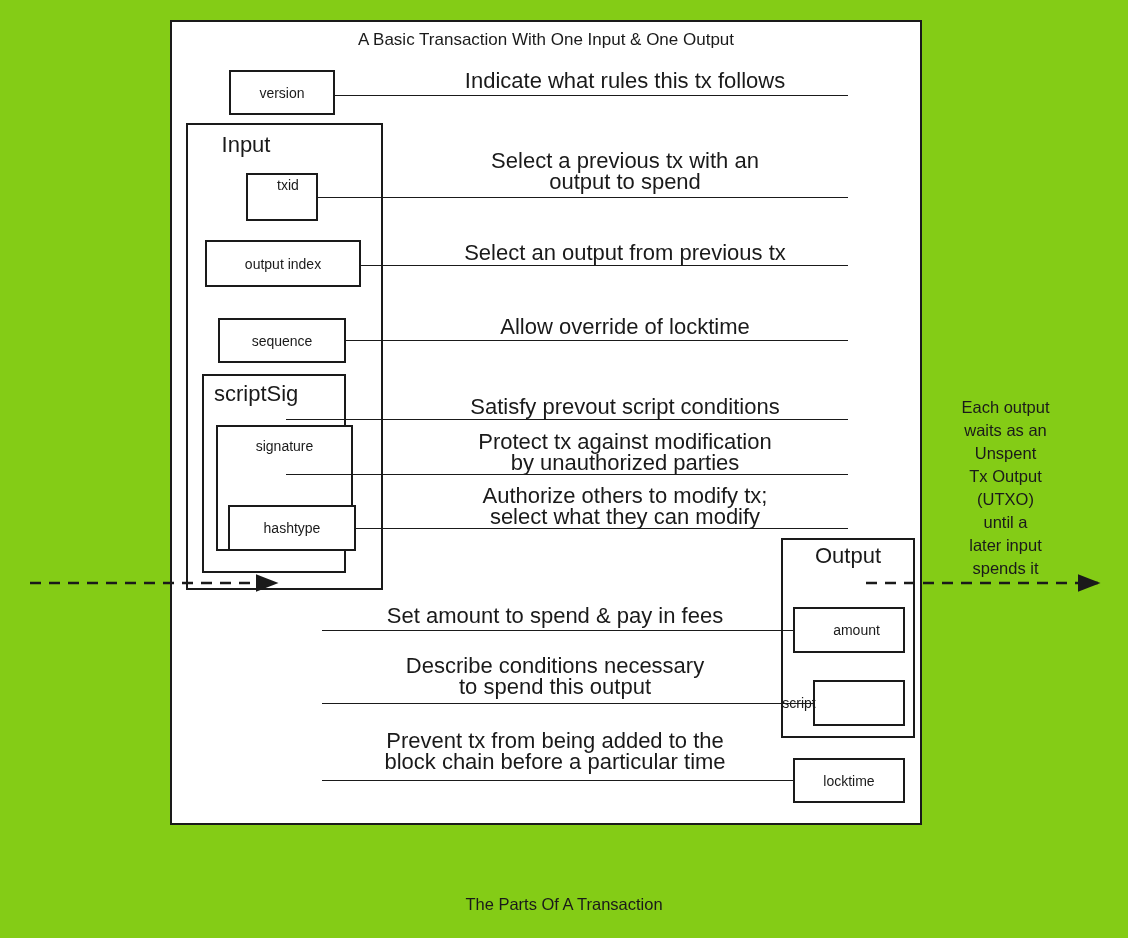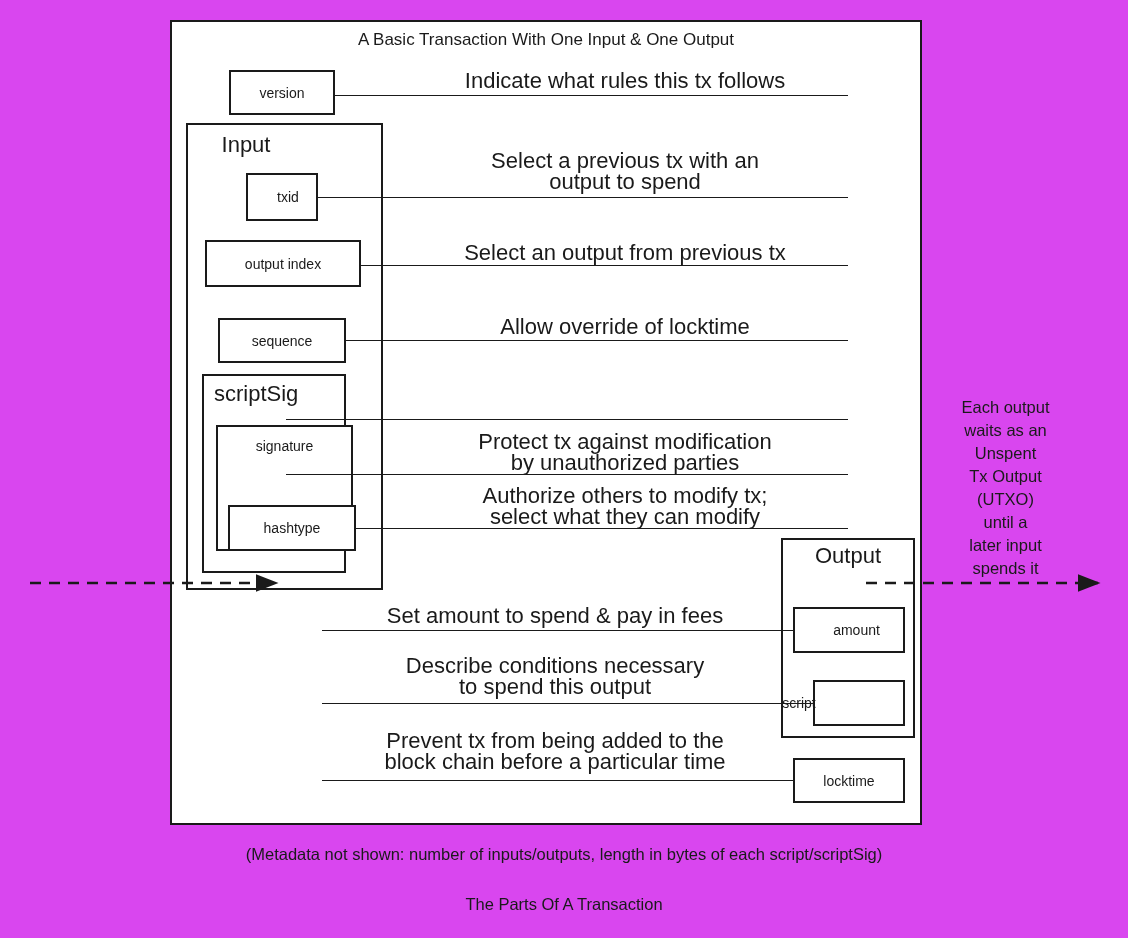--- a/index.html
+++ b/index.html
@@ -9,21 +9,21 @@
   }
   body {
     font-family: "Liberation Sans", sans-serif;
     color: #1a1a1a;
   }
   #canvas {
     position: relative;
     width: 1128px;
     height: 938px;
     overflow: hidden;
-    background: #d946ef;
+    background: #84cc16;
   }
   .box {
     position: absolute;
     border: 2px solid #1a1a1a;
     background: #ffffff;
     box-sizing: border-box;
   }
   .label-center {
     position: absolute;
     text-align: center;
@@ -85,37 +85,38 @@
 
   <div class="box" style="left:229px; top:70px; width:106px; height:45px;"></div>
   <div class="node-label" style="left:229px; top:70px; width:106px; height:45px;">version</div>
   <div class="label-center" style="left:400px; top:70px; width:450px;">Indicate what rules this tx follows</div>
   <div class="hline" style="left:335px; top:95px; width:513px;"></div>
 
   <div class="box" style="left:186px; top:123px; width:197px; height:467px;"></div>
   <div class="label-center" style="left:196px; top:134px; width:100px; text-align:center;">Input</div>
 
   <div class="box" style="left:246px; top:173px; width:72px; height:48px;"></div>
-  <div class="node-label" style="left:246px; top:173px; width:84px; height:48px;">txid</div>
+  <div class="node-label" style="left:246px; top:161px; width:84px; height:48px;">txid</div>
   <div class="label-center" style="left:400px; top:150px; width:450px;">Select a previous tx with an
 output to spend</div>
   <div class="hline" style="left:318px; top:197px; width:530px;"></div>
 
   <div class="box" style="left:205px; top:240px; width:156px; height:47px;"></div>
   <div class="node-label" style="left:205px; top:240px; width:156px; height:47px;">output index</div>
   <div class="label-center" style="left:400px; top:242px; width:450px;">Select an output from previous tx</div>
   <div class="hline" style="left:361px; top:265px; width:487px;"></div>
 
   <div class="box" style="left:218px; top:318px; width:128px; height:45px;"></div>
   <div class="node-label" style="left:218px; top:318px; width:128px; height:45px;">sequence</div>
   <div class="label-center" style="left:400px; top:316px; width:450px;">Allow override of locktime</div>
   <div class="hline" style="left:346px; top:340px; width:502px;"></div>
 
   <div class="box" style="left:202px; top:374px; width:144px; height:199px;"></div>
   <div class="label-center" style="left:214px; top:383px; width:130px; text-align:left;">scriptSig</div>
+  <div class="label-center" style="left:400px; top:396px; width:450px;">Satisfy prevout script conditions</div>
   <div class="hline" style="left:286px; top:419px; width:562px;"></div>
 
   <div class="box" style="left:216px; top:425px; width:137px; height:126px;"></div>
   <div class="node-label" style="left:216px; top:425px; width:137px; height:42px; justify-content:center;">signature</div>
   <div class="label-center" style="left:400px; top:431px; width:450px;">Protect tx against modification
 by unauthorized parties</div>
   <div class="hline" style="left:286px; top:474px; width:562px;"></div>
 
   <div class="box" style="left:228px; top:505px; width:128px; height:46px;"></div>
   <div class="node-label" style="left:228px; top:505px; width:128px; height:46px;">hashtype</div>
@@ -155,16 +156,15 @@
   <svg class="arrows" viewBox="0 0 1128 938">
     <defs>
       <marker id="arrowhead" markerWidth="9" markerHeight="7" refX="8" refY="3.5" orient="auto">
         <polygon points="0 0, 9 3.5, 0 7" fill="#1a1a1a"></polygon>
       </marker>
     </defs>
     <line x1="30" y1="583" x2="276" y2="583" stroke="#1a1a1a" stroke-width="2.5" stroke-dasharray="11,8" marker-end="url(#arrowhead)"></line>
     <line x1="866" y1="583" x2="1098" y2="583" stroke="#1a1a1a" stroke-width="2.5" stroke-dasharray="11,8" marker-end="url(#arrowhead)"></line>
   </svg>
 
-  <div class="caption" style="left:0; top:845px;">(Metadata not shown: number of inputs/outputs, length in bytes of each script/scriptSig)</div>
   <div class="caption" style="left:0; top:895px;">The Parts Of A Transaction</div>
 
 </div>
 
 </body></html>

